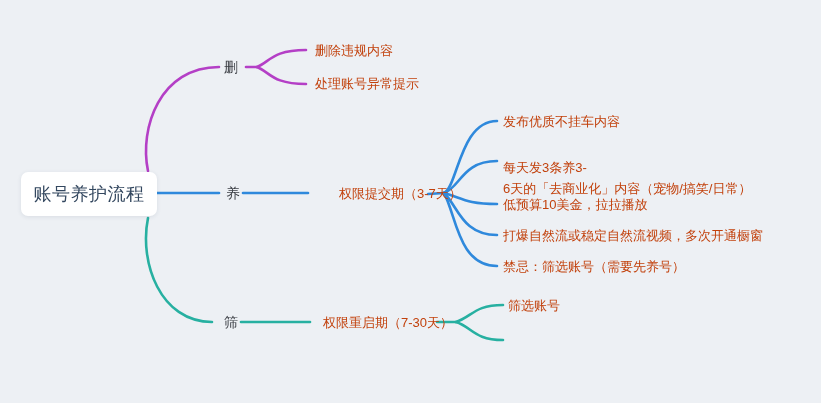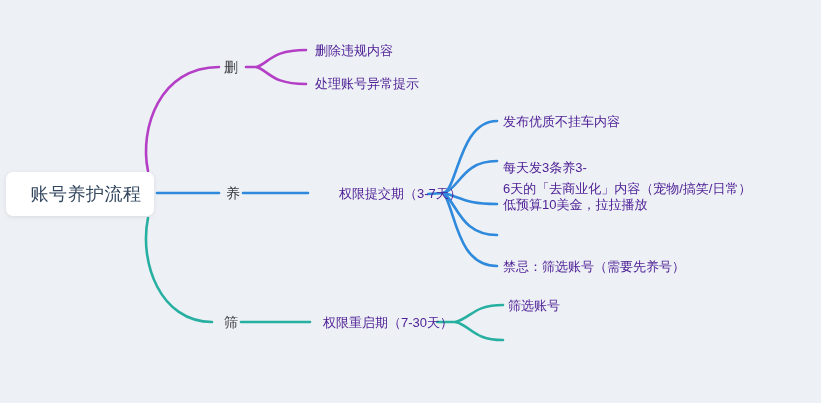--- a/index.html
+++ b/index.html
@@ -25,41 +25,40 @@
     height: 403px;
   }
   .edges path {
     fill: none;
     stroke-width: 2.6;
     stroke-linecap: round;
     stroke-linejoin: round;
   }
   .root-node {
     position: absolute;
-    left: 6px;
+    left: 21px;
     top: 172px;
     width: 136px;
     height: 44px;
     background: #ffffff;
     border-radius: 7px;
     box-shadow: 0 1px 4px rgba(40,60,90,0.10);
     display: flex;
     align-items: center;
     justify-content: center;
     font-size: 18px;
     color: #33475f;
     letter-spacing: 0.5px;
     cursor: default;
-    padding-left: 12px;
   }
   .node {
     position: absolute;
     transform: translateY(-50%);
     white-space: nowrap;
-    color: #4c1d95;
+    color: #c2410c;
     font-size: 13px;
     line-height: 17px;
     cursor: default;
   }
   .node.branch {
     font-size: 14px;
     color: #3b3e44;
   }
   .node.multiline {
     line-height: 21px;
@@ -102,19 +101,20 @@
   <div class="node" style="left:315px; top:83px;">处理账号异常提示</div>
 
   <div class="node branch" style="left:226px; top:193px;">养</div>
   <div class="node" style="left:313px; top:193px;margin-left:26px;">权限提交期（3-7天）</div>
   <div class="node" style="left:503px; top:121px;">发布优质不挂车内容</div>
   <div class="node multiline" style="left:503px; top:178px;">
     <div>每天发3条养3-</div>
     <div>6天的「去商业化」内容（宠物/搞笑/日常）</div>
   </div>
   <div class="node" style="left:503px; top:204px;">低预算10美金，拉拉播放</div>
+  <div class="node" style="left:503px; top:235px;">打爆自然流或稳定自然流视频，多次开通橱窗</div>
   <div class="node" style="left:503px; top:266px;">禁忌：筛选账号（需要先养号）</div>
 
   <div class="node branch" style="left:224px; top:322px;">筛</div>
   <div class="node" style="left:315px; top:322px;margin-left:8px;">权限重启期（7-30天）</div>
   <div class="node" style="left:508px; top:305px;">筛选账号</div>
 
 </div>
 
 </body></html>

